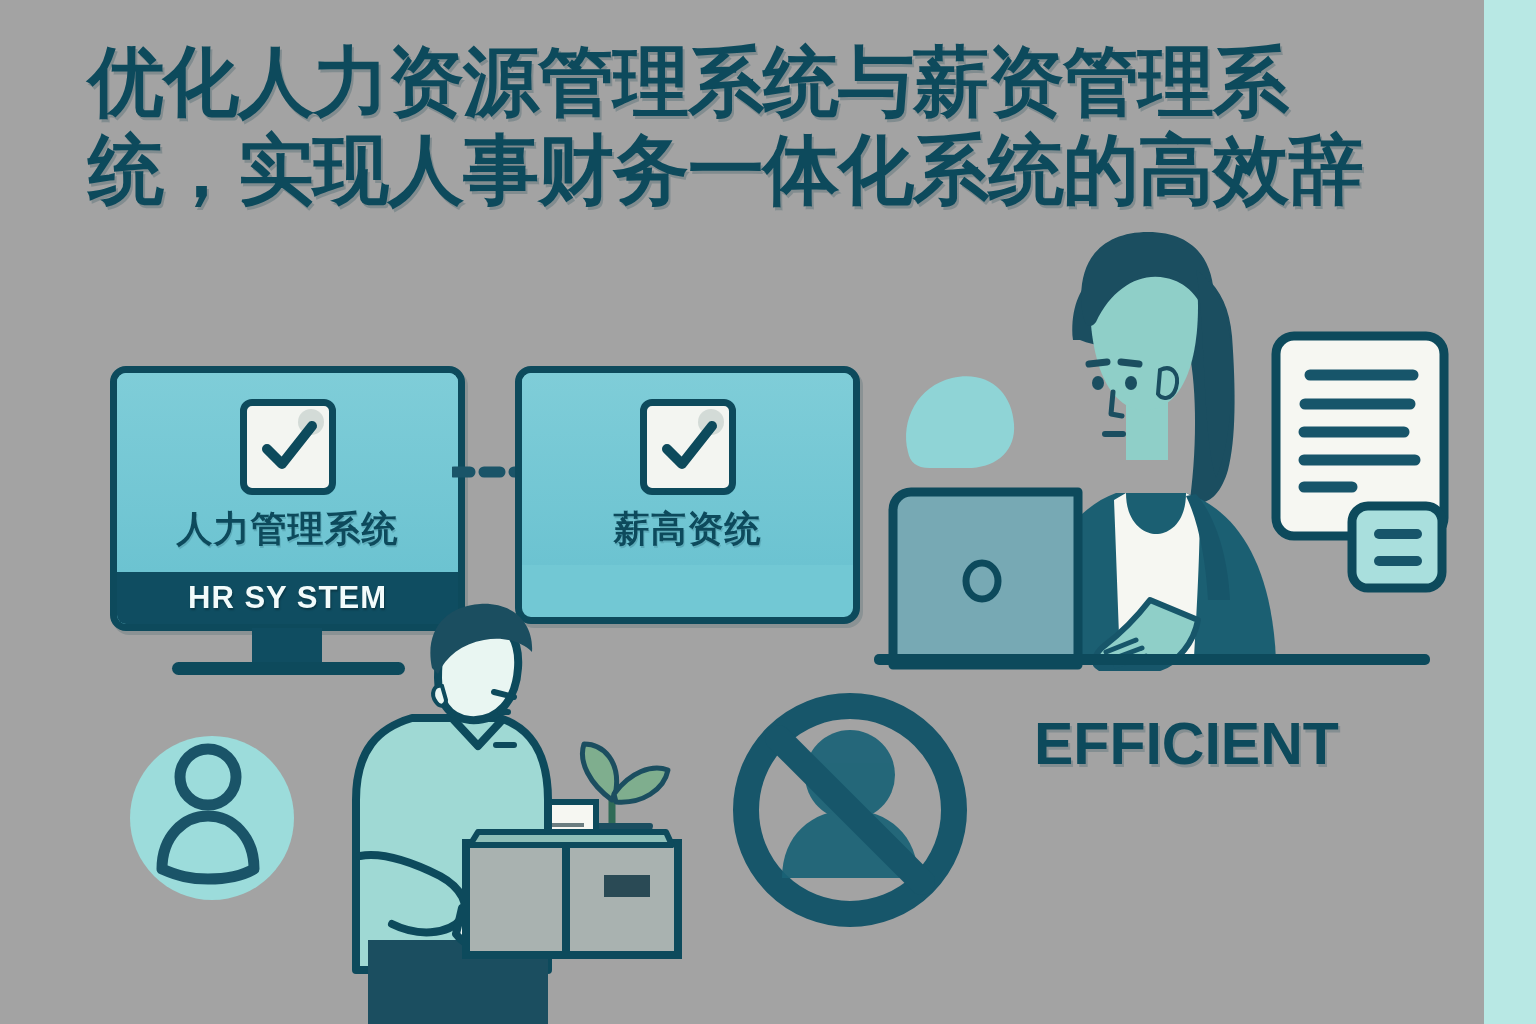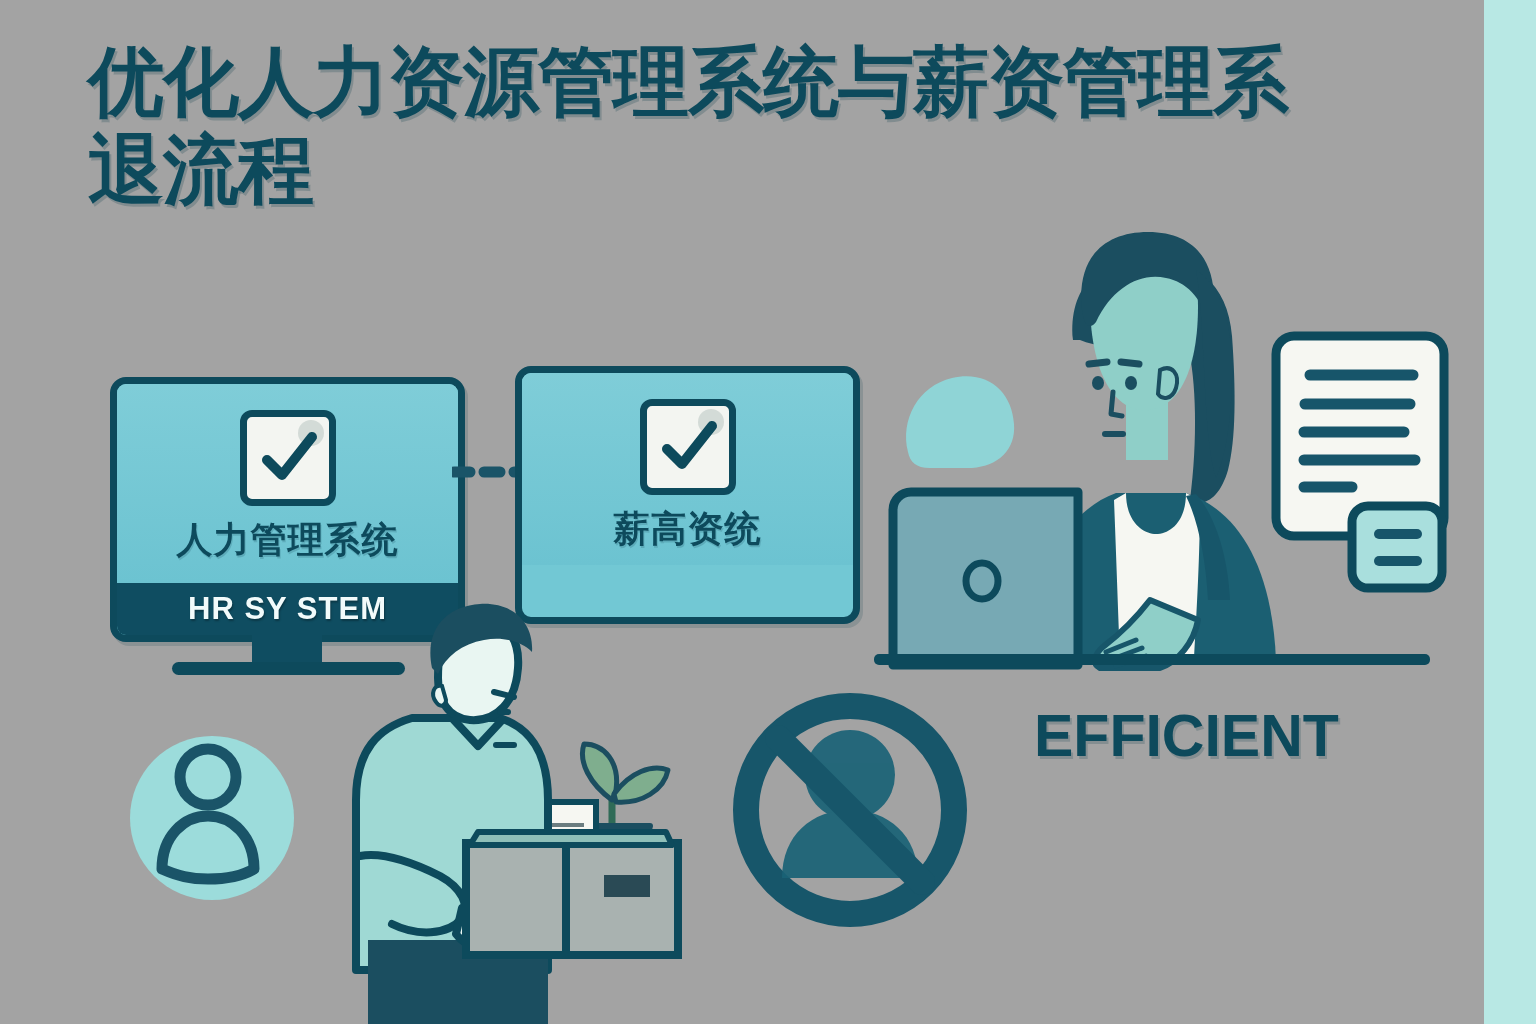--- a/index.html
+++ b/index.html
@@ -92,21 +92,21 @@
   }
   .syscard .bar span {
     color: #f2fbfb;
     font-weight: 700;
     font-size: 31px;
     letter-spacing: 1px;
     white-space: nowrap;
     text-shadow: 1px 2px 2px rgba(0,0,0,0.28);
   }
 
-  #card-hr { left: 110px; top: 377px; width: 355px; height: 265px; }
+  #card-hr { left: 110px; top: 366px; width: 355px; height: 265px; }
   #card-payroll { left: 515px; top: 366px; width: 345px; height: 258px; }
 
   
   #monitor-neck {
     position: absolute;
     left: 252px; top: 628px;
     width: 70px; height: 40px;
     background: #0f4d61;
   }
   #monitor-base {
@@ -129,30 +129,30 @@
     left: 1034px;
     top: 700px;
     width: 470px;
     color: #0d4a5c;
     font-weight: 700;
     font-size: 59px;
     line-height: 72px;
     letter-spacing: 0px;
     text-shadow: 2px 3px 0 rgba(10,60,75,0.2);
   }
-  #tagline .tgl { display: block; white-space: nowrap; }
+  #tagline .tgl { display: block; white-space: nowrap; margin-top: 8px; }
 </style>
 </head>
 <body>
 
 <div id="stage">
 
   <div id="title">
     <span class="tline">优化人力资源管理系统与薪资管理系</span>
-    <span class="tline">退流程</span>
+    <span class="tline">统，实现人事财务一体化系统的高效辞</span>
   </div>
 
   <svg class="layer" width="1536" height="1024" style="pointer-events:none">
     <path d="M908 452 C900 420 918 386 952 378 C988 370 1012 392 1014 424 C1016 450 998 466 972 468 L930 468 C916 468 910 462 908 452 Z" fill="#8fd4d6"></path>
   </svg>
 
   <svg class="layer" width="1536" height="1024" style="pointer-events:none">
     <circle cx="212" cy="818" r="82" fill="#9cdcdb"></circle>
     <g fill="none" stroke="#1a5468" stroke-width="11" stroke-linecap="round" stroke-linejoin="round">
       <circle cx="208" cy="777" r="28"></circle>

